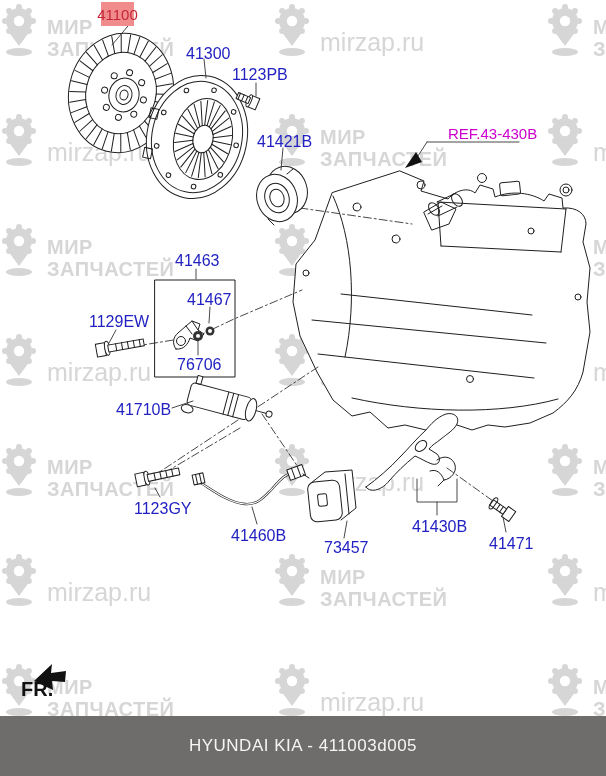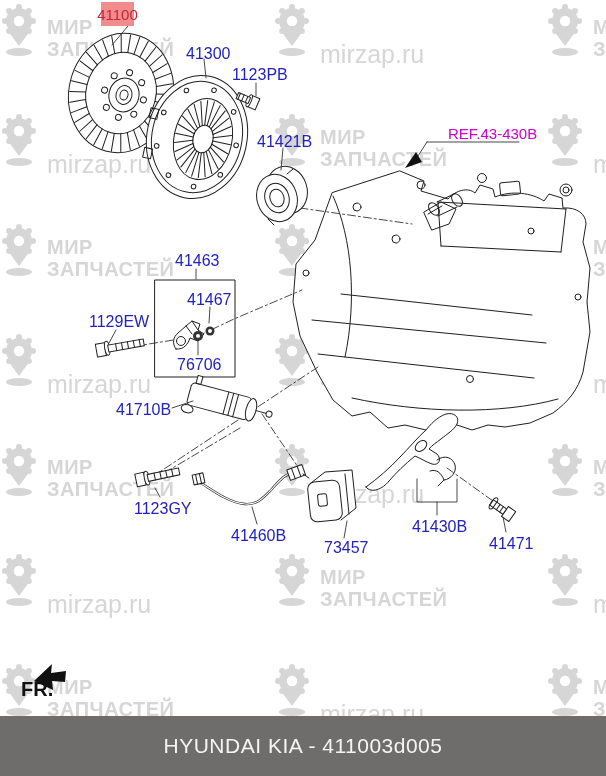--- a/index.html
+++ b/index.html
@@ -3,21 +3,21 @@
 <meta charset="utf-8">
 <style>
   html,body{margin:0;padding:0;background:#fff;}
   #stage{position:relative;width:606px;height:776px;background:#fff;overflow:hidden;
          font-family:"Liberation Sans",sans-serif;}
   
   #wm-layer{position:absolute;inset:0;z-index:1;}
   .wm{position:absolute;display:flex;gap:9px;color:#D6D6D6;white-space:nowrap;}
   .wmt{padding-top:12px;}
   .wmb{font-size:20px;line-height:22px;font-weight:700;letter-spacing:.5px;}
-  .wms{font-size:25px;margin-top:24px;font-weight:400;}
+  .wms{font-size:25px;margin-top:12px;font-weight:400;}
   
   #art{position:absolute;left:0;top:0;z-index:2;}
   .lbl{position:absolute;z-index:3;font-size:16px;color:#2222C2;white-space:nowrap;}
   #l41100{left:101px;top:2px;width:33px;height:24px;background:#F08C8C;color:#C62639;
           font-size:15px;display:flex;align-items:center;justify-content:center;}
   #l41300{left:186px;top:45px;}
   #l1123PB{left:232px;top:66px;}
   #l41421B{left:257px;top:133px;}
   #lref{left:448px;top:125px;font-size:15px;color:#CC00CC;}
   #l41463{left:175px;top:252px;}
@@ -27,21 +27,21 @@
   #l41710B{left:116px;top:401px;}
   #l1123GY{left:134px;top:500px;}
   #l41460B{left:231px;top:527px;}
   #l41417{left:324px;top:539px;}
   #l41430B{left:412px;top:518px;}
   #l41471{left:489px;top:535px;}
   #lfr{left:21px;top:678px;font-size:20px;font-weight:700;color:#111;}
   
   #footer{position:absolute;left:0;top:716px;width:606px;height:60px;background:#6F6C6C;
           z-index:4;display:flex;align-items:center;justify-content:center;gap:30px;
-          color:#F5F4F4;font-size:21px;letter-spacing:.5px;}
+          color:#F5F4F4;font-size:17px;letter-spacing:.5px;}
 </style>
 </head>
 <body>
 
 <div id="stage">
 
   <div id="wm-layer">
       <div class="wm" style="left: 0px; top: 4px;">
         <svg width="38" height="54" viewBox="0 0 38 54">
   <circle cx="33" cy="17" r="3" fill="#D6D6D6"></circle>

